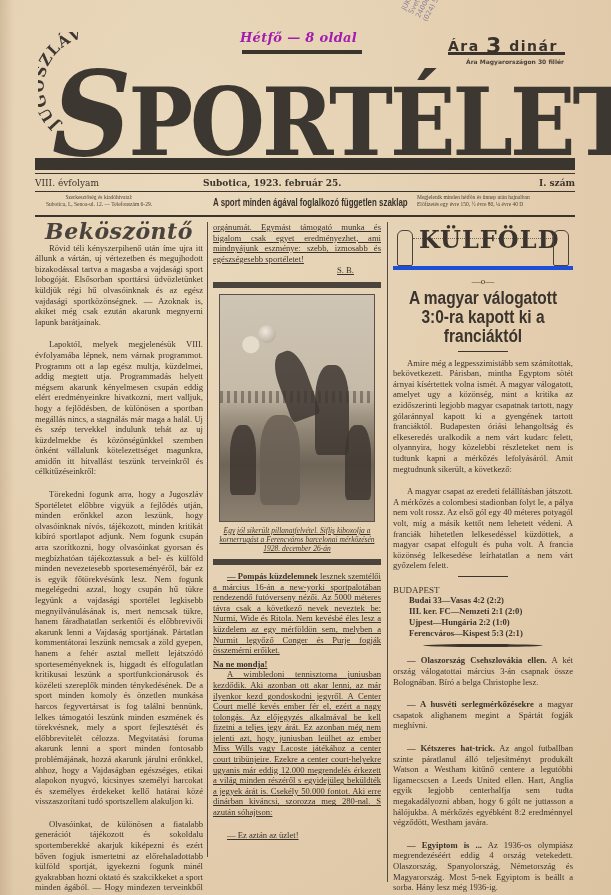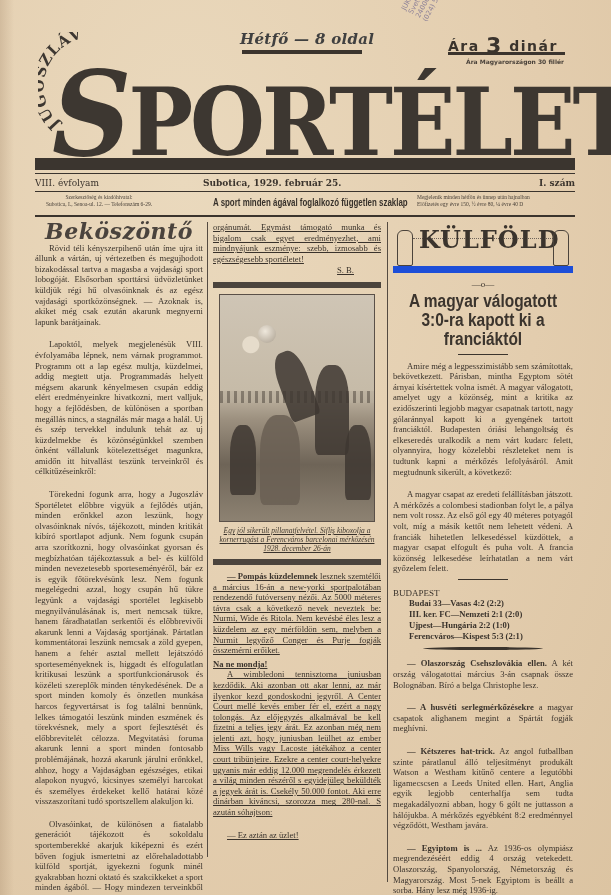--- a/index.html
+++ b/index.html
@@ -7,21 +7,21 @@
     width:611px; height:895px; overflow:hidden; position:relative;
     background:#e6d3b6;
     background-image: radial-gradient(ellipse at 30% 20%, #ead9bd 0%, #e3cdae 60%, #dcc4a2 100%);
     font-family:"Liberation Serif", serif; color:#3a332c;
   }
   .page { position:absolute; left:0; top:0; width:611px; height:895px; }
   .left-shadow { position:absolute; left:0; top:0; width:14px; height:895px;
     background:linear-gradient(90deg, rgba(150,120,90,0.25), rgba(0,0,0,0)); }
 
   
-  .mast-top { position:absolute; top:30px; left:240px; font-family:"DejaVu Serif", serif; font-weight:bold; font-style:italic; font-size:15px; color:#404040; letter-spacing:0.3px; }
+  .mast-top { position:absolute; top:30px; left:240px; font-family:"DejaVu Serif", serif; font-weight:bold; font-style:italic; font-size:13px; color:#a21caf; letter-spacing:0.3px; }
   .mast-top-rule { position:absolute; top:50px; left:242px; width:120px; height:4px; background:#3b342d; }
   .price { position:absolute; top:33px; left:448px; font-family:"DejaVu Sans", sans-serif; font-weight:bold; font-size:14px; color:#3b342d; letter-spacing:1.5px; }
   .price .big { font-size:22px; vertical-align:-2px; }
   .price-rule { position:absolute; top:52px; left:448px; width:117px; height:3px; background:#3b342d; }
   .price-sub { position:absolute; top:58px; left:466px; font-family:"DejaVu Sans", sans-serif; font-size:6px; font-weight:bold; color:#4a423a; }
 
   .stamp { position:absolute; top:8px; left:400px; transform:rotate(-62deg); transform-origin:left top; font-family:"DejaVu Sans", sans-serif; font-size:7px; color:#7a7092; line-height:8px; opacity:0.8; }
 
   .arc-word { position:absolute; left:38px; top:32px; width:100px; height:100px; }
   .logo-title { position:absolute; left:52px; top:68px; font-family:"DejaVu Serif", serif; font-weight:bold; color:#3d3731; font-size:86px; letter-spacing:-3px; line-height:86px; transform:scaleY(1.08); transform-origin:left top; }
@@ -59,21 +59,21 @@
       radial-gradient(circle at 20% 22%, #e6dccb 0 8px, rgba(0,0,0,0) 9px),
       linear-gradient(180deg, #cfc5b5 0%, #c6bba8 42%, #9c907f 55%, #6e6457 75%, #8d8272 100%);
     overflow:hidden; }
   .photo .ball { position:absolute; left:38px; top:30px; width:18px; height:18px; border-radius:50%; background:radial-gradient(circle at 40% 35%, #efe8dc, #a99e8e); }
   .photo .fig { position:absolute; background:#3e3731; border-radius:40% 40% 10% 10%; opacity:0.85; }
   .photo .crowd { position:absolute; left:0; right:0; top:96px; height:12px; background:repeating-linear-gradient(90deg, #5c5349 0 3px, #b9ae9c 3px 7px); opacity:0.6; }
   .caption { font-style:italic; font-size:7.5px; line-height:9px; text-align:center; margin:4px 6px 0; color:#3f382f; }
 
   .center-bold { text-align:left; font-weight:bold; }
 
-  .kulfold { position:relative; height:40px; border-bottom:7px solid #1d4ed8; margin:4px 0 6px; }
+  .kulfold { position:relative; height:40px; border-bottom:4px solid #1d4ed8; margin:4px 0 6px; }
   .kulfold .word { position:absolute; left:26px; top:9px; font-family:"DejaVu Serif", serif; font-weight:bold; font-size:24px; letter-spacing:1px; color:#3b342d; }
   .kulfold .skyline { position:absolute; left:20px; right:20px; top:0; height:12px; border-bottom:1px dotted #6d6259; }
   .kulfold .fig-l, .kulfold .fig-r { position:absolute; top:4px; width:14px; height:34px; border:1px solid #4b433b; border-radius:6px 6px 2px 2px; }
   .kulfold .fig-l { left:4px; } .kulfold .fig-r { right:4px; }
 
   .headline1 { font-family:"DejaVu Serif", serif; font-weight:bold; font-style:italic; font-size:17px; line-height:19px; text-align:center; color:#3b342d; }
   .ornament { text-align:center; font-size:9px; margin:2px 0; color:#3b342d; }
   .headline2 { font-family:"Liberation Sans", sans-serif; font-weight:bold; font-size:18px; line-height:19px; text-align:center; color:#3b342d; transform:scaleX(0.86); }
   .short-rule { width:50px; height:1px; background:#3b342d; margin:5px auto 6px; }
   .results { margin-left:16px; font-weight:bold; line-height:11px; }
@@ -114,21 +114,21 @@
   </svg>
 
   <div class="logo-title">
     <span class="S">S</span><span>PORTÉLET</span>
   </div>
   <div class="mast-bar"></div>
   <div class="mast-thin"></div>
 
   <div class="info-row">
     <span class="l">VIII. évfolyam</span>
-    <span class="c">Subotica, 1929. február 25.</span>
+    <span class="c">Subotica, 1923. február 25.</span>
     <span class="r">I. szám</span>
   </div>
   <div class="rule2"></div>
   <div class="sub-row">
     <div class="sub-l">
       <div>Szerkesztőség és kiadóhivatal:</div>
       <div>Subotica, I., Senoa-ul. 12. — Telefonszám 6-29.</div>
     </div>
     <div class="sub-c">A sport minden ágával foglalkozó független szaklap</div>
     <div class="sub-r">

